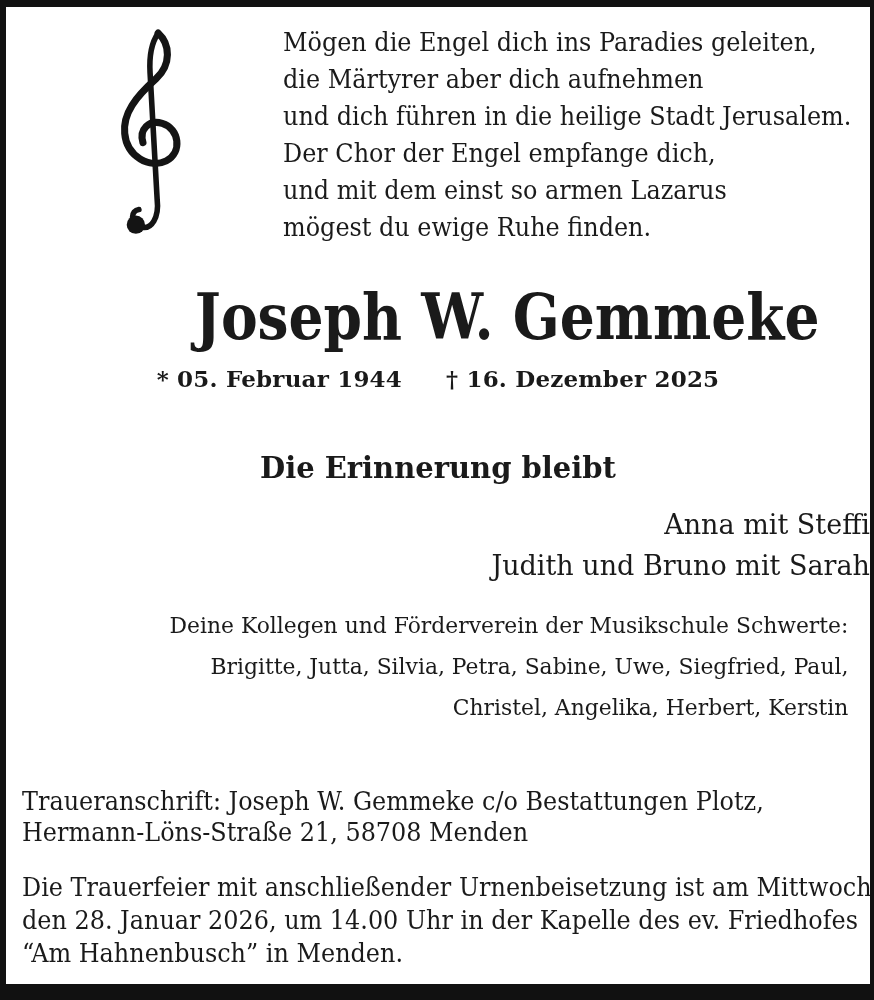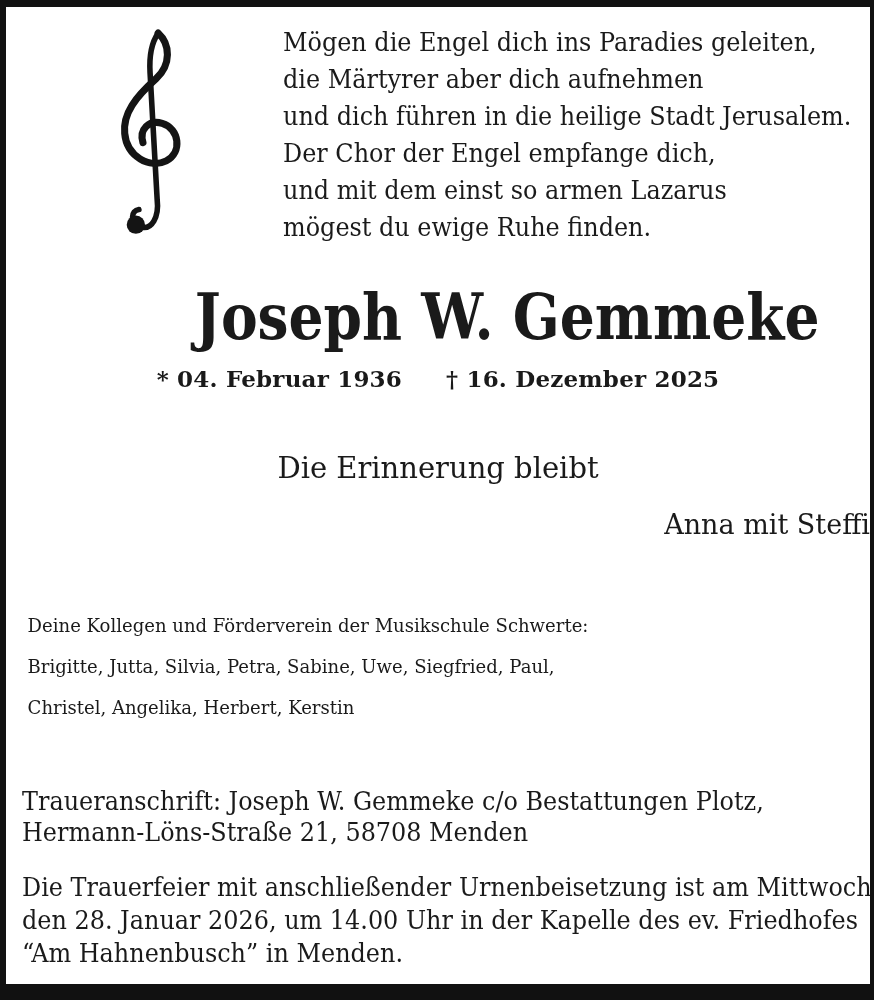--- a/index.html
+++ b/index.html
@@ -74,41 +74,41 @@
   }
   .dates-row .death {
     margin-left: 44px;
   }
   .remembrance {
     position: absolute;
     left: 0;
     right: 0;
     top: 444px;
     text-align: center;
-    font-weight: normal;
+    font-weight: bold;
     font-size: 29px;
     white-space: nowrap;
   }
   .mourners {
     position: absolute;
     left: 0;
     right: 0;
     top: 497px;
     text-align: right;
     font-size: 27px;
     line-height: 41px;
     white-space: nowrap;
   }
   .colleagues {
     position: absolute;
     left: 0;
     right: 0;
     top: 598px;
-    text-align: left;
-    font-size: 19px;
+    text-align: right;
+    font-size: 23px;
     line-height: 41px;
     white-space: nowrap;
   }
   .colleagues .line {
     transform: scaleX(0.95);
     transform-origin: 50% 50%;
   }
   .address {
     position: absolute;
     left: 16px;
@@ -153,27 +153,28 @@
       <div class="line">Der Chor der Engel empfange dich,</div>
       <div class="line">und mit dem einst so armen Lazarus</div>
       <div class="line">mögest du ewige Ruhe finden.</div>
     </div>
 
     <div class="name-row">
       <span class="name">Joseph W. Gemmeke</span>
     </div>
 
     <div class="dates-row">
-      <span class="birth">* 04. Februar 1936</span><span class="death">† 16. Dezember 2025</span>
+      <span class="birth">* 05. Februar 1944</span><span class="death">† 16. Dezember 2025</span>
     </div>
 
     <div class="remembrance">Die Erinnerung bleibt</div>
 
     <div class="mourners">
       <div class="line">Anna mit Steffi</div>
+      <div class="line">Judith und Bruno mit Sarah</div>
     </div>
 
     <div class="colleagues">
       <div class="line">Deine Kollegen und Förderverein der Musikschule Schwerte:</div>
       <div class="line">Brigitte, Jutta, Silvia, Petra, Sabine, Uwe, Siegfried, Paul,</div>
       <div class="line">Christel, Angelika, Herbert, Kerstin</div>
     </div>
 
     <div class="address">
       <div class="line">Traueranschrift: Joseph W. Gemmeke c/o Bestattungen Plotz,</div>

